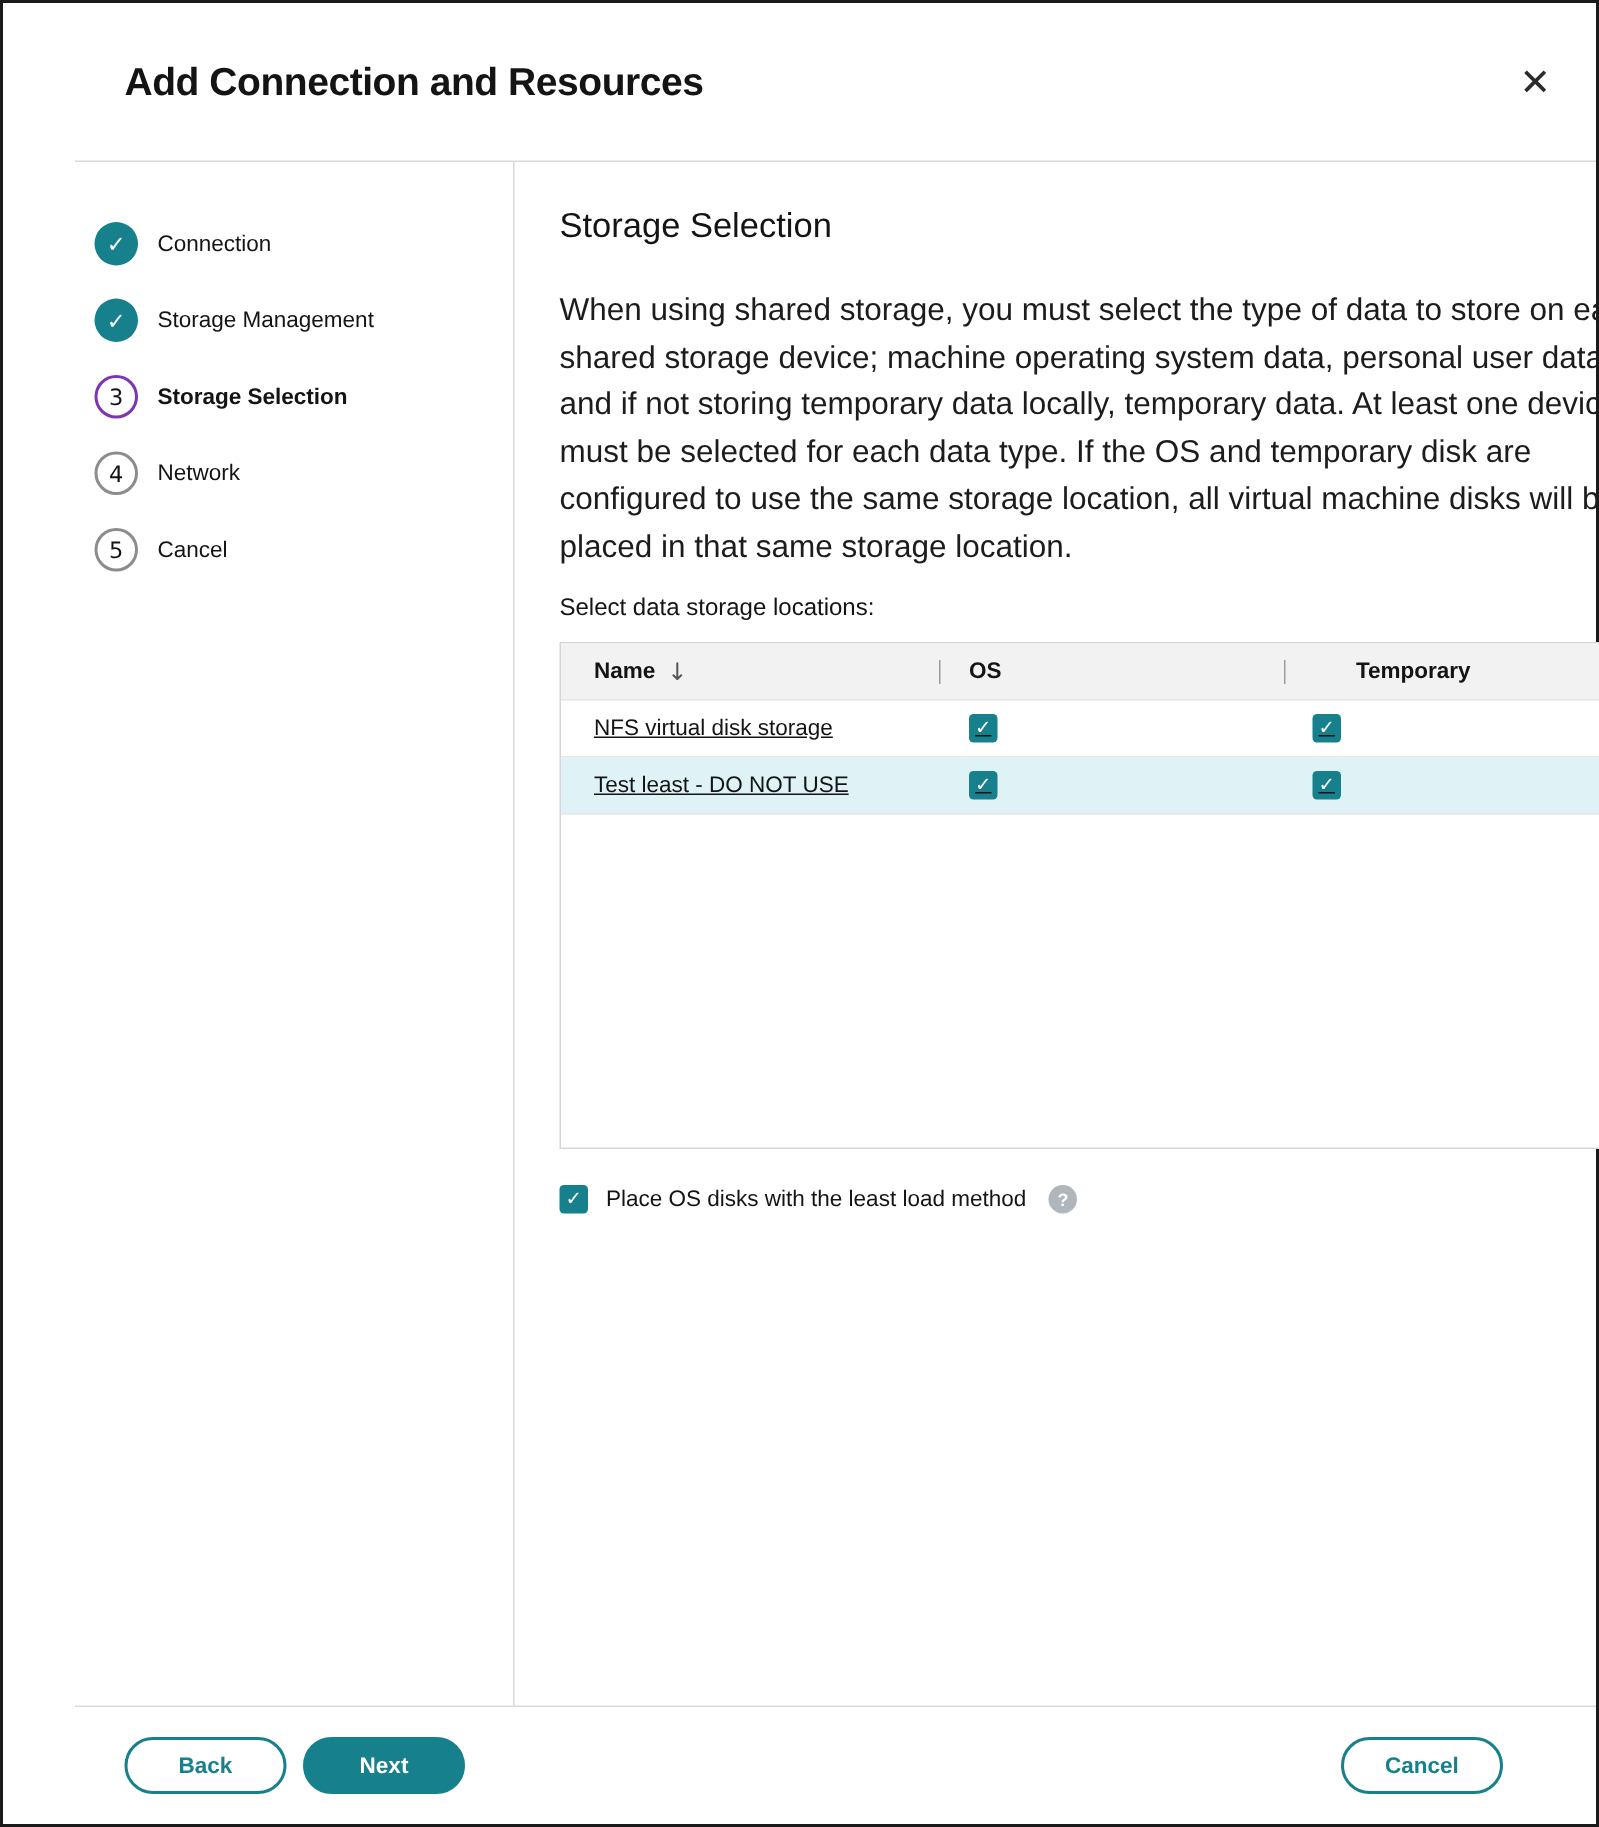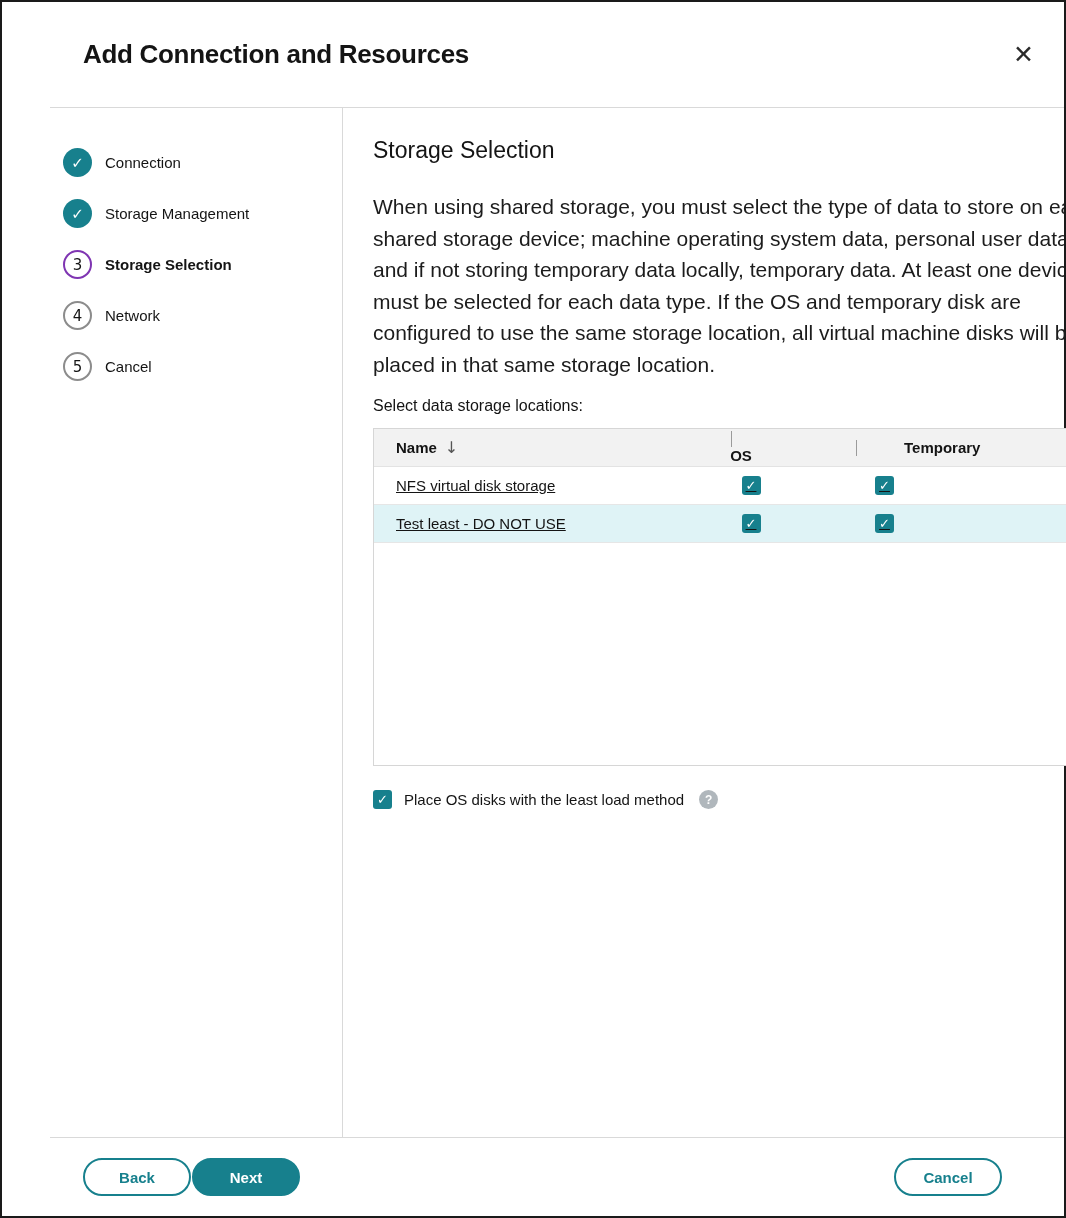--- a/index.html
+++ b/index.html
@@ -60,21 +60,21 @@
   .select-label { font-size: 16px; margin-bottom: 13px; }
 
   
   .table { width: 728px; height: 338px; border: 1px solid #d6d6d6; display: flex; flex-direction: column; background: #fff; }
   .thead {
     flex: 0 0 38px; display: flex; align-items: center;
     background: #f2f2f2; font-weight: bold; font-size: 15px;
     border-bottom: 1px solid #e3e3e3;
   }
   .name-col { width: 252px; padding-left: 22px; display: flex; align-items: center; }
-  .os-col   { width: 230px; display: flex; align-items: center; flex-direction: column; }
+  .os-col   { width: 230px; display: flex; align-items: center; }
   .temp-col { flex: 1; display: flex; align-items: center; gap: 28px; }
   .pipe { width: 1px; height: 16px; background: #9b9b9b; margin-right: 19px; }
   .sort-icon { margin-left: 8px; color: #555; font-size: 16px; font-weight: normal; font-family: "DejaVu Sans", sans-serif; }
   .tbody { flex: 1; overflow: hidden; text-decoration: underline; }
   .row {
     height: 38px; display: flex; align-items: center;
     font-size: 15px; border-bottom: 1px solid #e6e6e6; background: #fff; cursor: pointer;
   }
   .row.selected { background: #dff3f6; }
   .cell.os-col  { padding-left: 20px; }
@@ -95,21 +95,21 @@
     background: #b0b7bc; color: #fff;
     display: inline-flex; align-items: center; justify-content: center;
     font-size: 12px; font-weight: bold; cursor: pointer; margin-left: 3px;
   }
 
   
   .footer {
     flex: 0 0 79px;
     border-top: 1px solid #d9d9d9;
     display: flex; align-items: center;
-    padding: 0 62px 0 33px; gap: 1px;
+    padding: 0 62px 0 33px; gap: 11px;
   }
   .btn {
     height: 38px; min-width: 108px; padding: 0 24px;
     border-radius: 19px; font-size: 15px; font-weight: bold;
     font-family: inherit; cursor: pointer;
   }
   .btn.outline { background: #fff; border: 2px solid var(--teal); color: var(--teal); }
   .btn.filled  { background: var(--teal); border: 2px solid var(--teal); color: #fff; }
   .btn.cancel  { margin-left: auto; }
 

